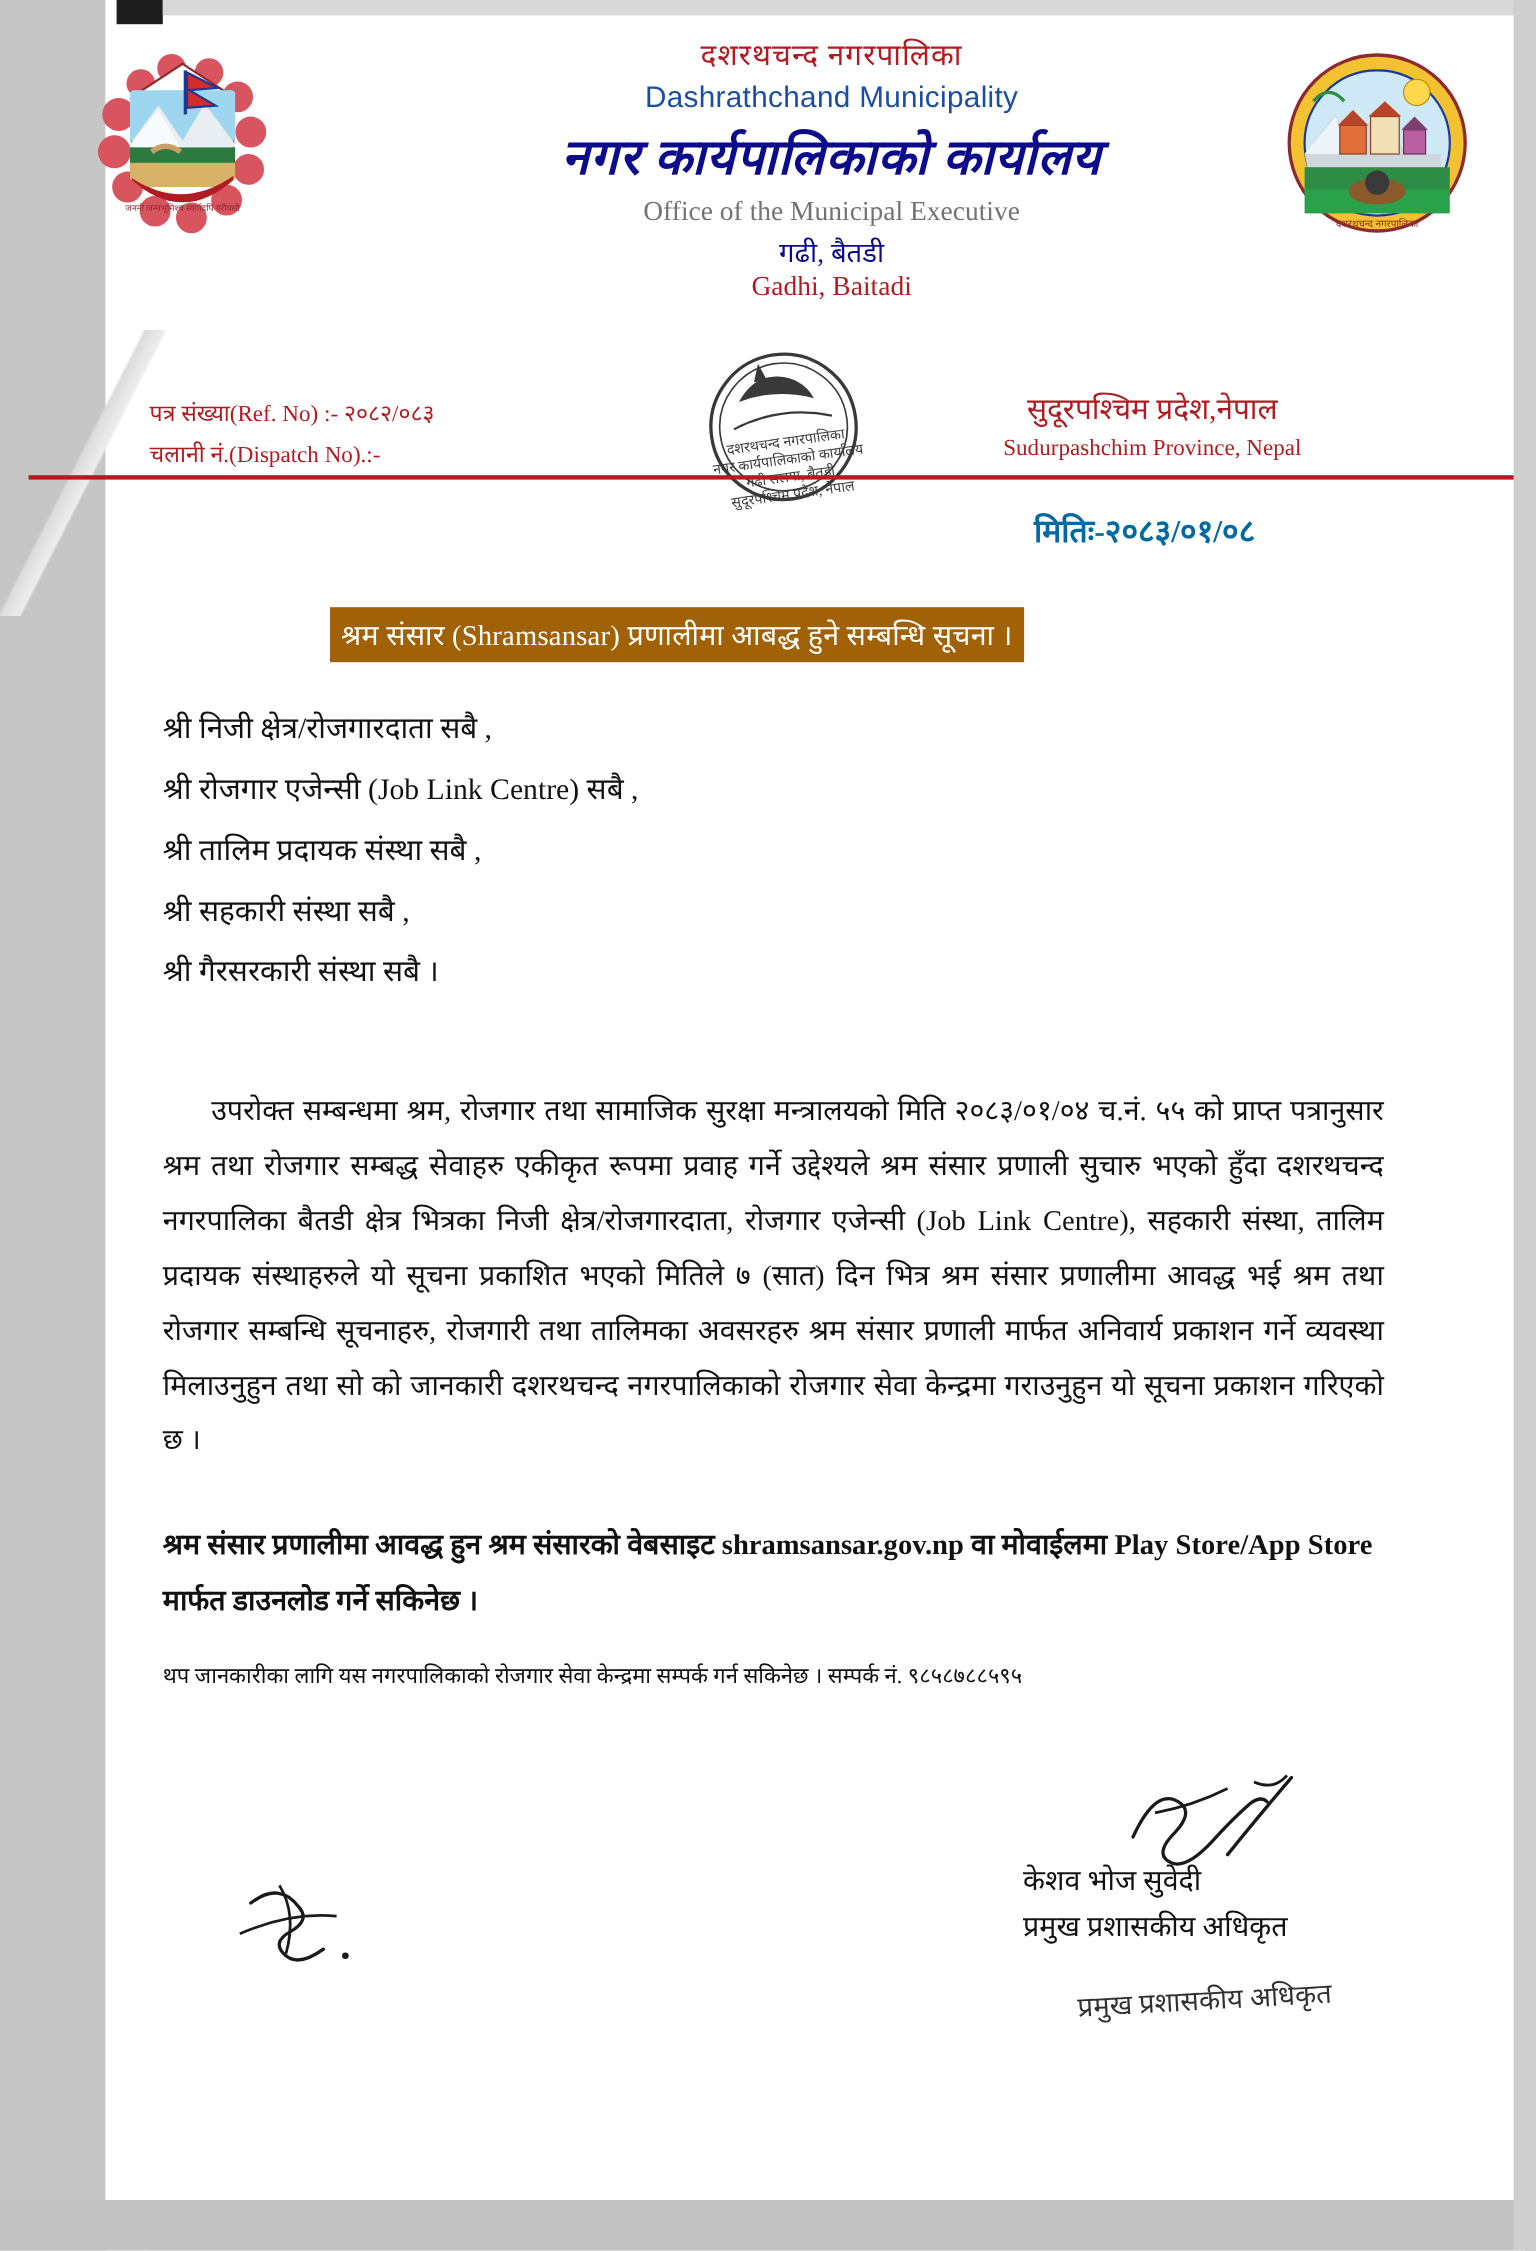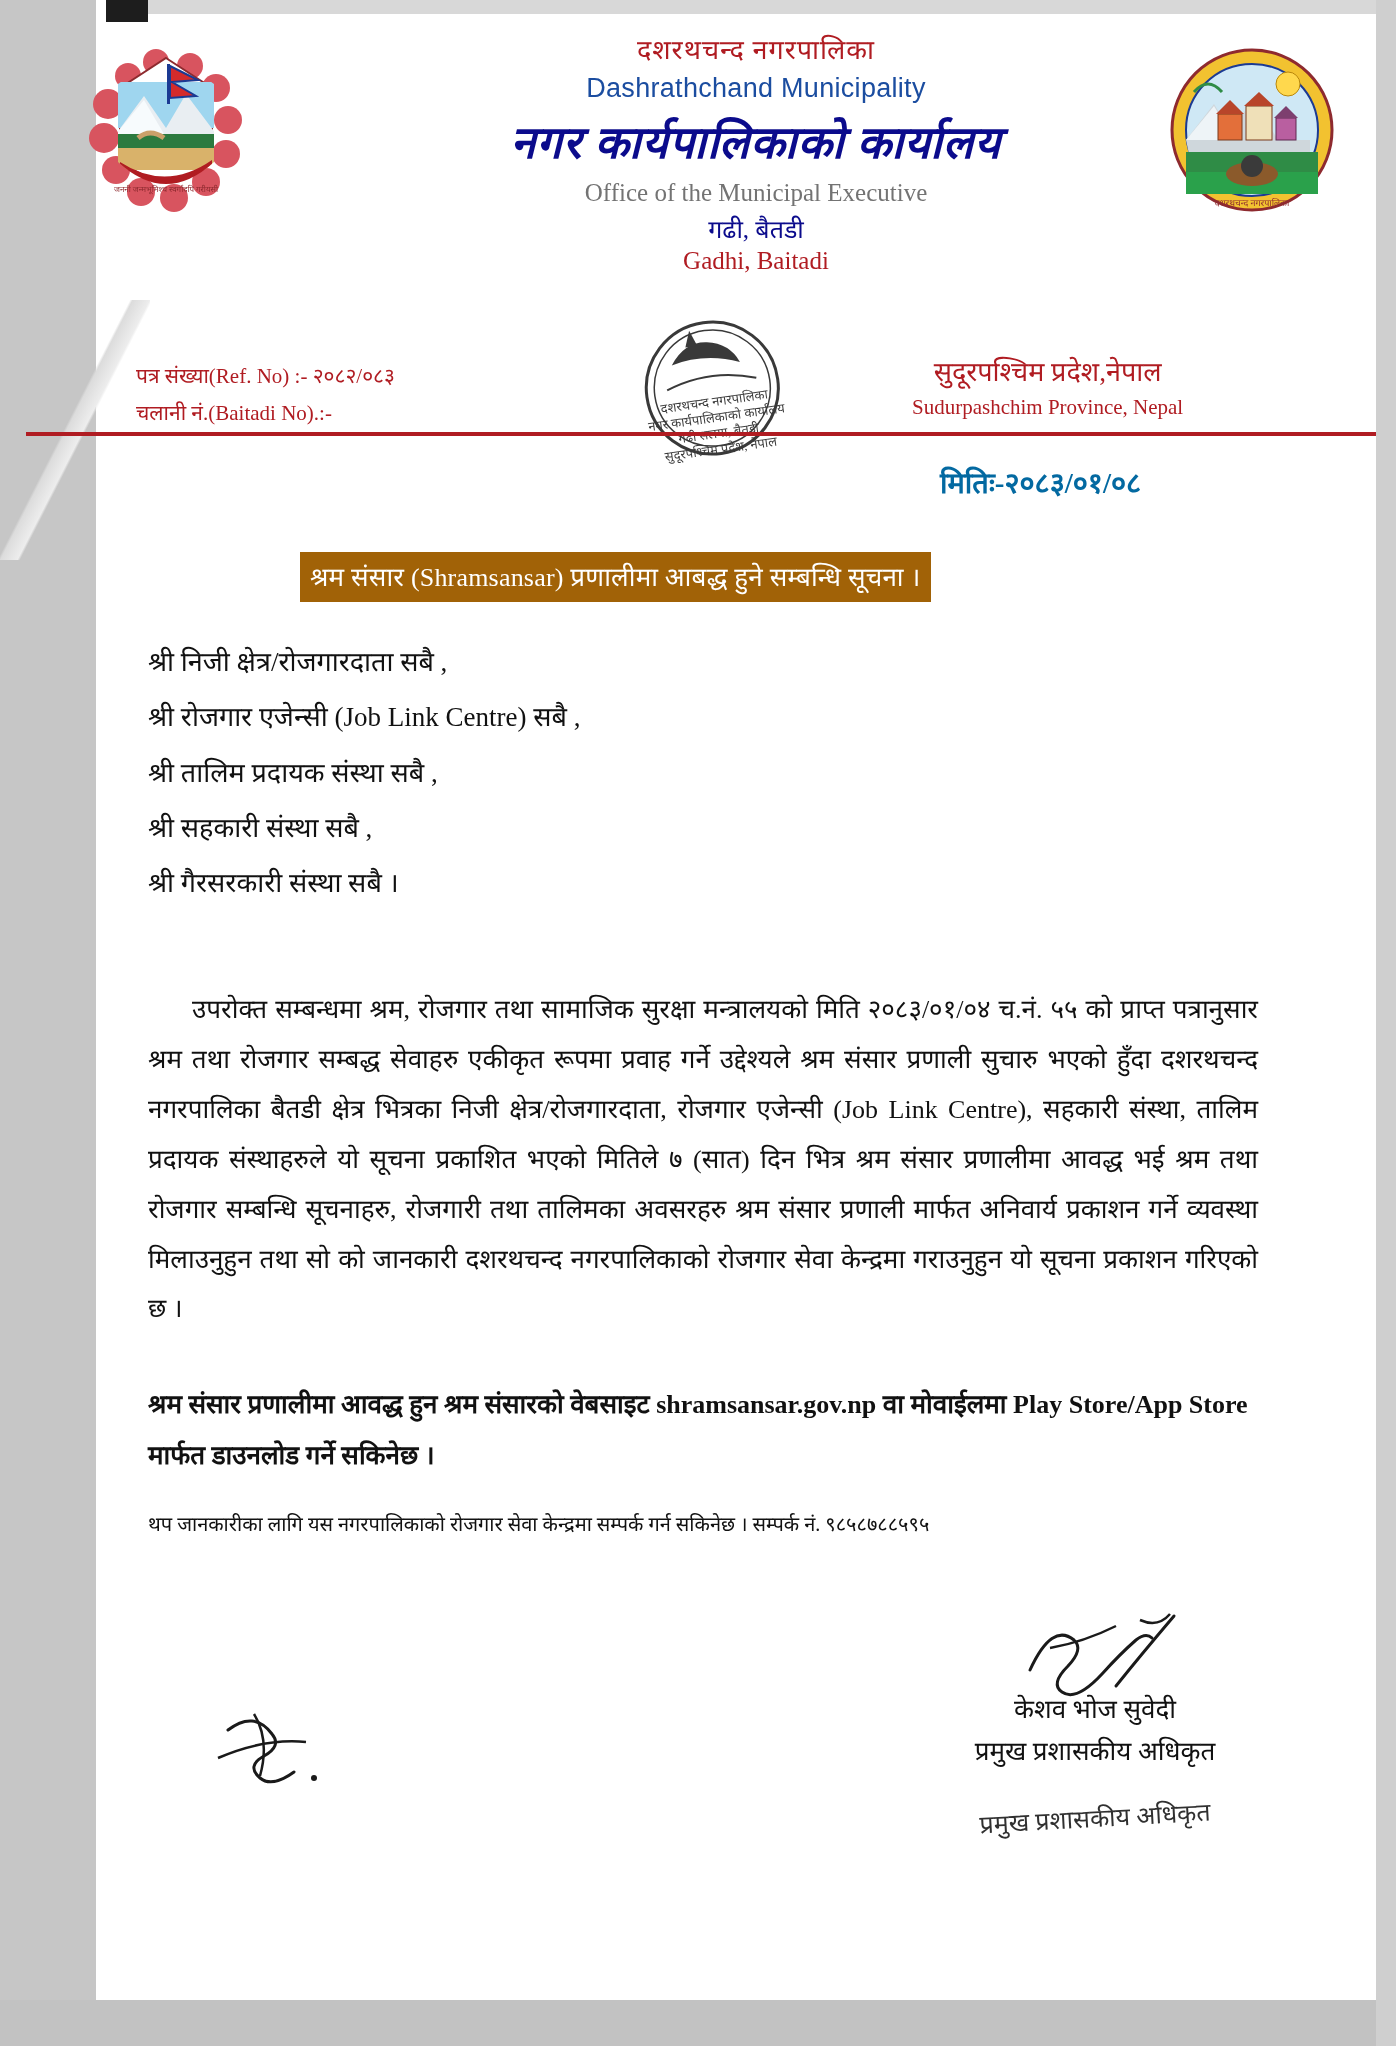--- a/index.html
+++ b/index.html
@@ -195,21 +195,21 @@
     position: absolute; left: 148px; top: 1505px; width: 1110px;
     font-family: "Liberation Serif", serif;
     font-size: 20px;
     color: #111;
     line-height: 1.95;
   }
 
   
   .sig-right {
     position: absolute; left: 930px; top: 1690px; width: 330px;
-    text-align: center;
+    text-align: left;
     font-family: "Liberation Serif", serif;
     color: #111;
   }
   .sig-name { font-size: 26px; }
   .sig-title { font-size: 26px; margin-top: 6px; }
   .sig-stamp-title {
     position: absolute; left: 955px; top: 1800px;
     width: 280px;
     text-align: center;
     font-family: "Liberation Serif", serif;
@@ -312,21 +312,21 @@
     <div class="np-line3">गढी, बैतडी</div>
     <div class="en-line3">Gadhi, Baitadi</div>
   </div>
 
   <div class="ref-block">
     <div>
       <span>पत्र संख्या(Ref. No) :-</span>
       <span>२०८२/०८३</span>
     </div>
     <div>
-      <span>चलानी नं.(Baitadi No).:-</span>
+      <span>चलानी नं.(Dispatch No).:-</span>
       <span></span>
     </div>
   </div>
 
   <div class="province-block">
     <div class="province-np">सुदूरपश्चिम प्रदेश,नेपाल</div>
     <div class="province-en">Sudurpashchim Province, Nepal</div>
   </div>
 
   <div class="stamp">

